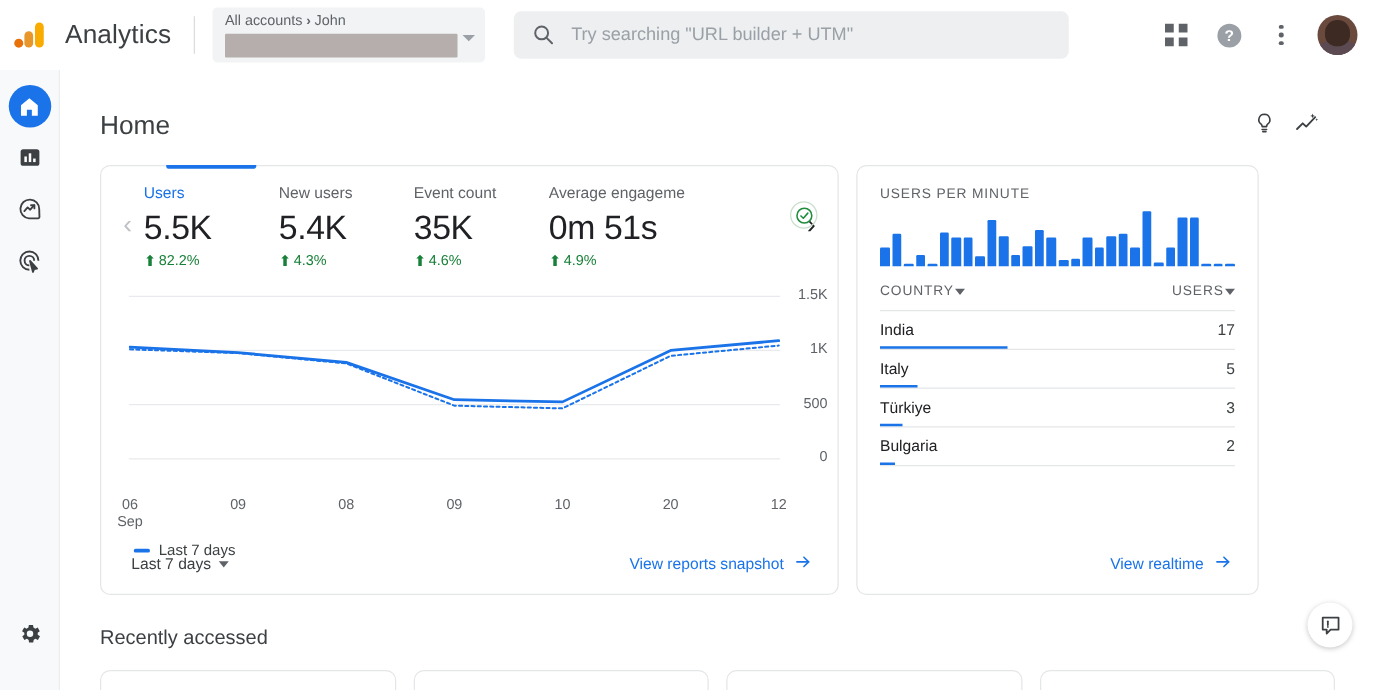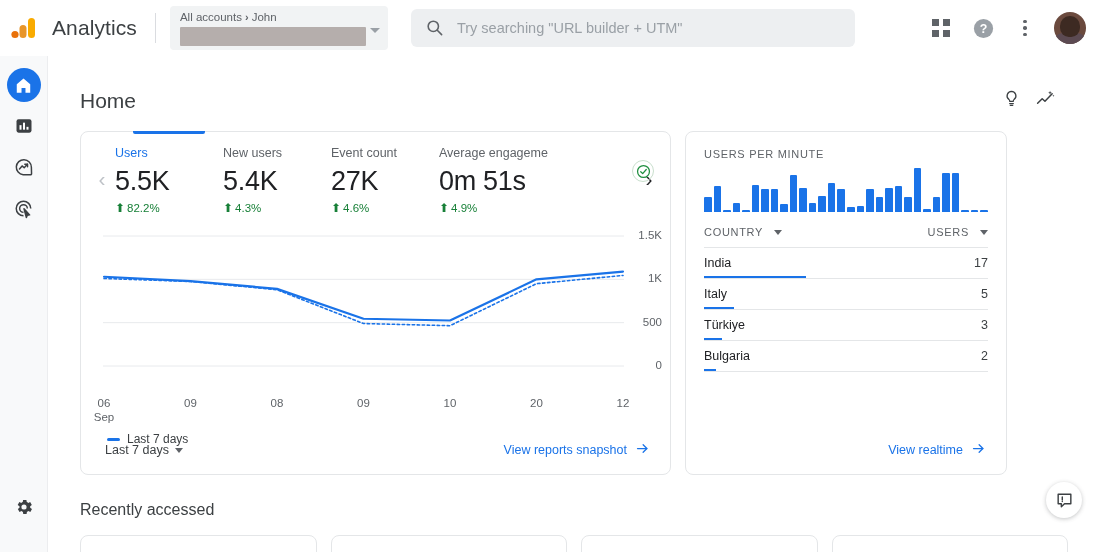--- a/index.html
+++ b/index.html
@@ -187,21 +187,21 @@
   .bars { display: flex; align-items: flex-end; gap: 2px; height: 44px; padding: 0 18px; margin-top: 8px; }
   .bars i { display: block; flex: 1; background: #1a73e8; border-radius: 1px 1px 0 0; min-height: 2px; }
 
   .tbl { padding: 0 18px; margin-top: 14px; }
   .tbl-head {
     display: flex; justify-content: space-between; padding-bottom: 9px;
     border-bottom: 1px solid #e4e6e8;
   }
   .tbl-head span {
     font-size: 11px; color: #5f6368; letter-spacing: .7px; font-weight: 500;
-    display: flex; align-items: center; gap: 11px; cursor: pointer;
+    display: flex; align-items: center; gap: 1px; cursor: pointer;
   }
   .tbl-head .caret { width: 0; height: 0; border-left: 4px solid transparent; border-right: 4px solid transparent; border-top: 5px solid #5f6368; }
   .tbl-row { position: relative; padding: 8px 0 8px 0; border-bottom: 1px solid #e4e6e8; }
   .tbl-row .r { display: flex; justify-content: space-between; align-items: baseline; }
   .tbl-row .country { font-size: 12.5px; color: #202124; }
   .tbl-row .users { font-size: 12.5px; color: #3c4043; }
   .tbl-row .bar { position: absolute; left: 0; bottom: 0; height: 2.5px; background: #1a73e8; }
 
   
   .recent { padding: 26px 32px 0 32px; }
@@ -363,21 +363,21 @@
           <div class="metric">
             <div class="metric-label">New users</div>
             <div class="metric-value">5.4K</div>
             <div class="metric-delta">
               <span class="up">⬆</span>
               <span>4.3%</span>
             </div>
           </div>
           <div class="metric">
             <div class="metric-label">Event count</div>
-            <div class="metric-value">27K</div>
+            <div class="metric-value">35K</div>
             <div class="metric-delta">
               <span class="up">⬆</span>
               <span>4.6%</span>
             </div>
           </div>
           <div class="metric">
             <div class="metric-label">Average engageme</div>
             <div class="metric-value">0m 51s</div>
             <div class="metric-delta">
               <span class="up">⬆</span>

